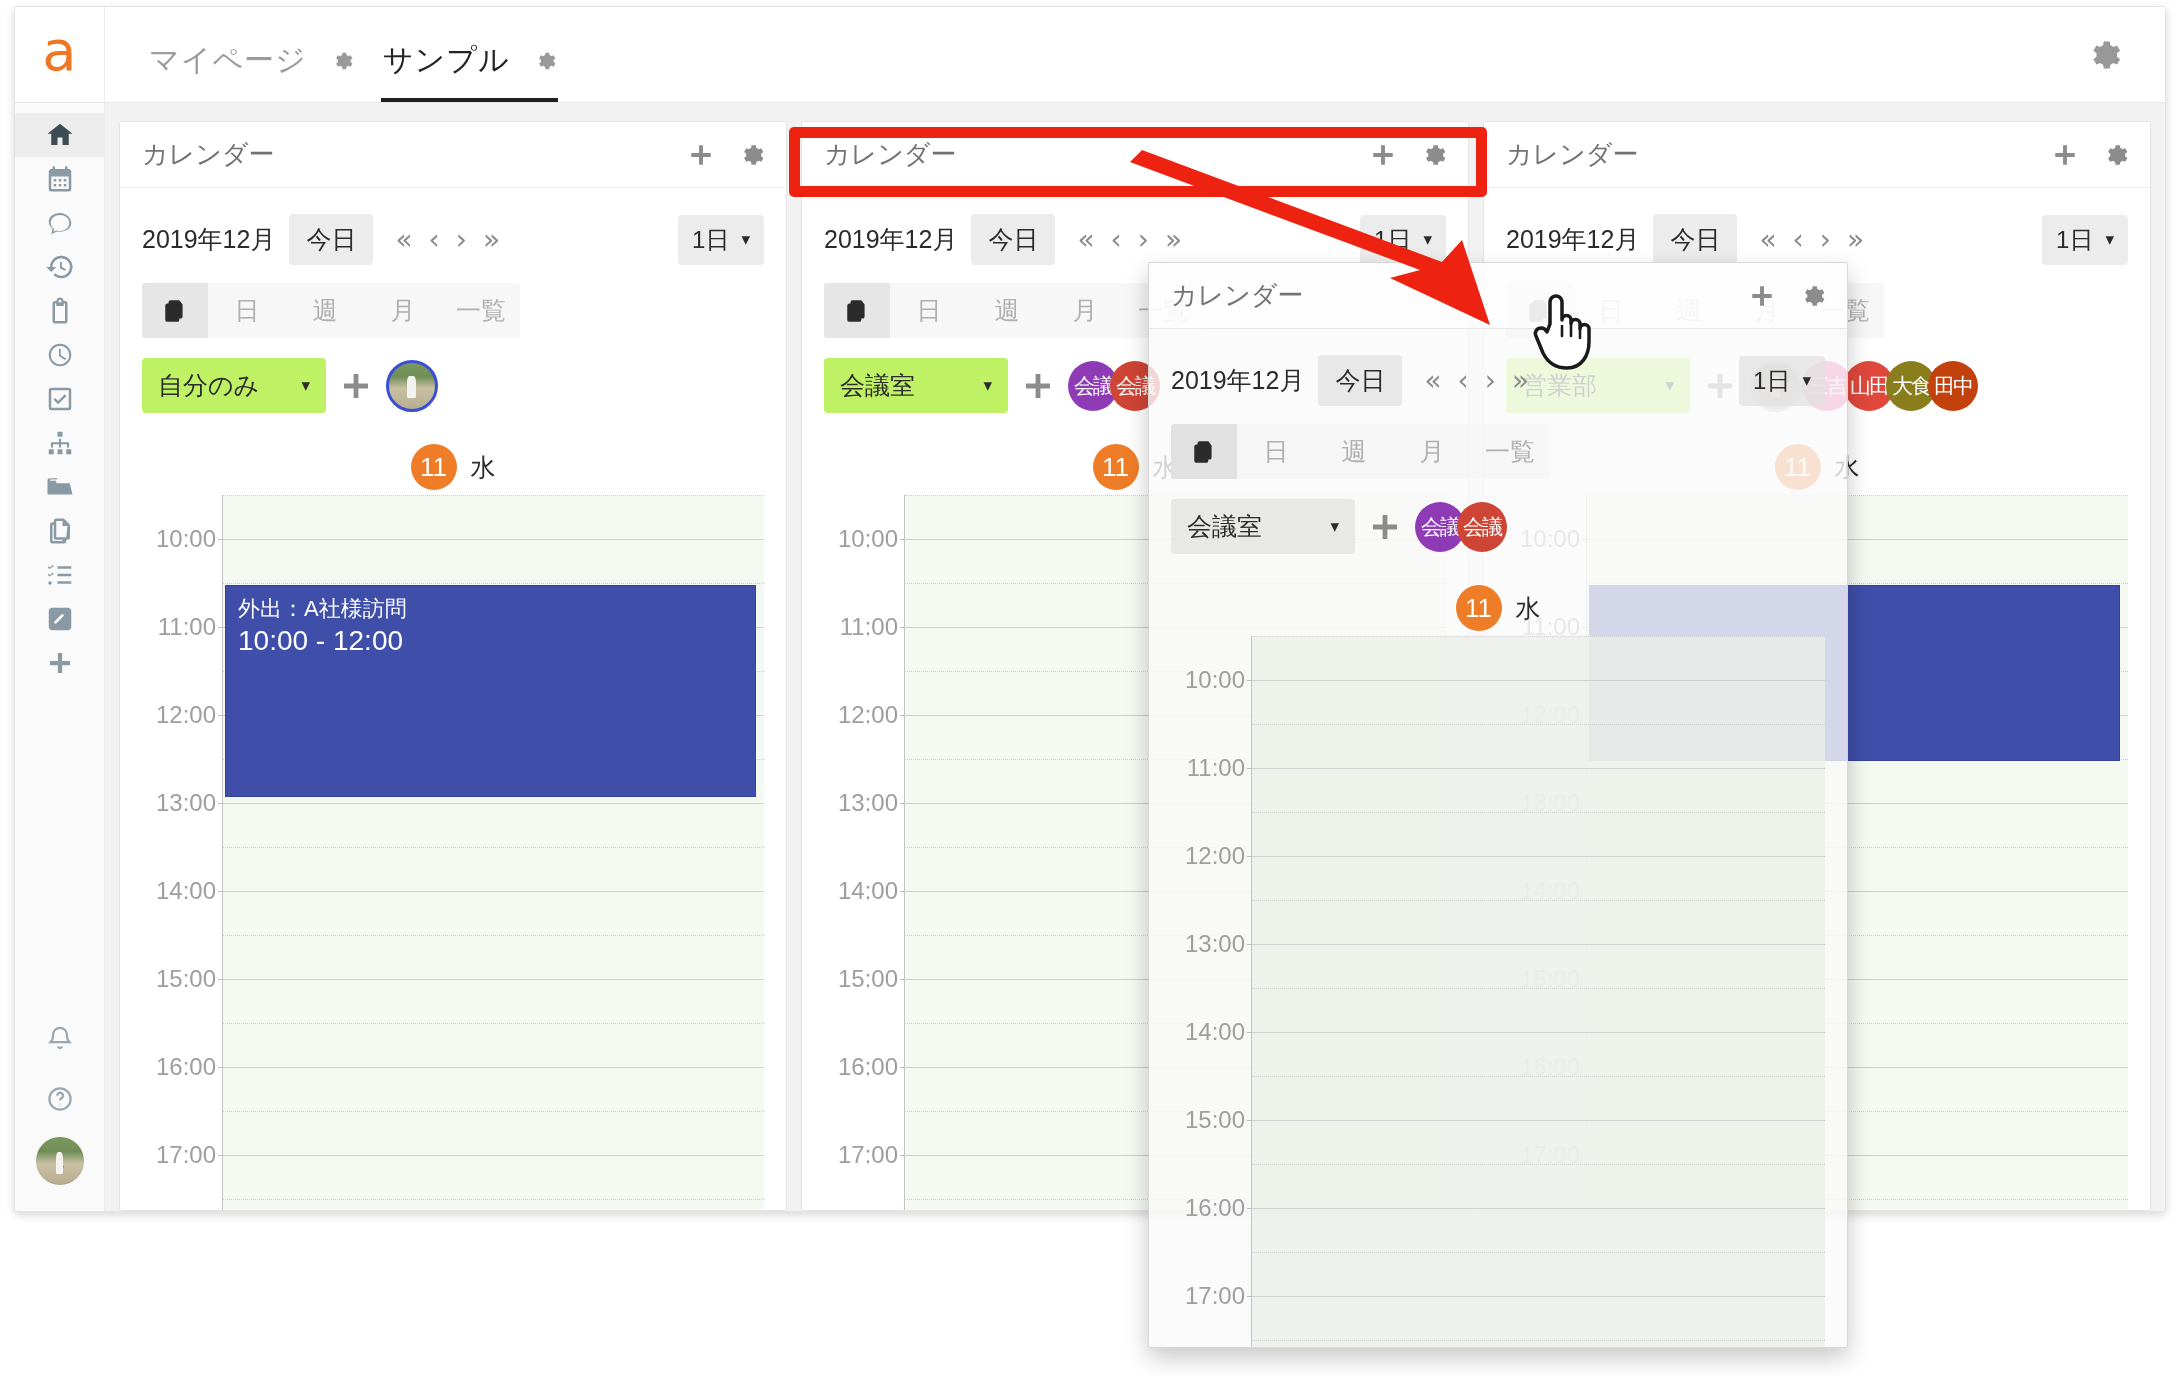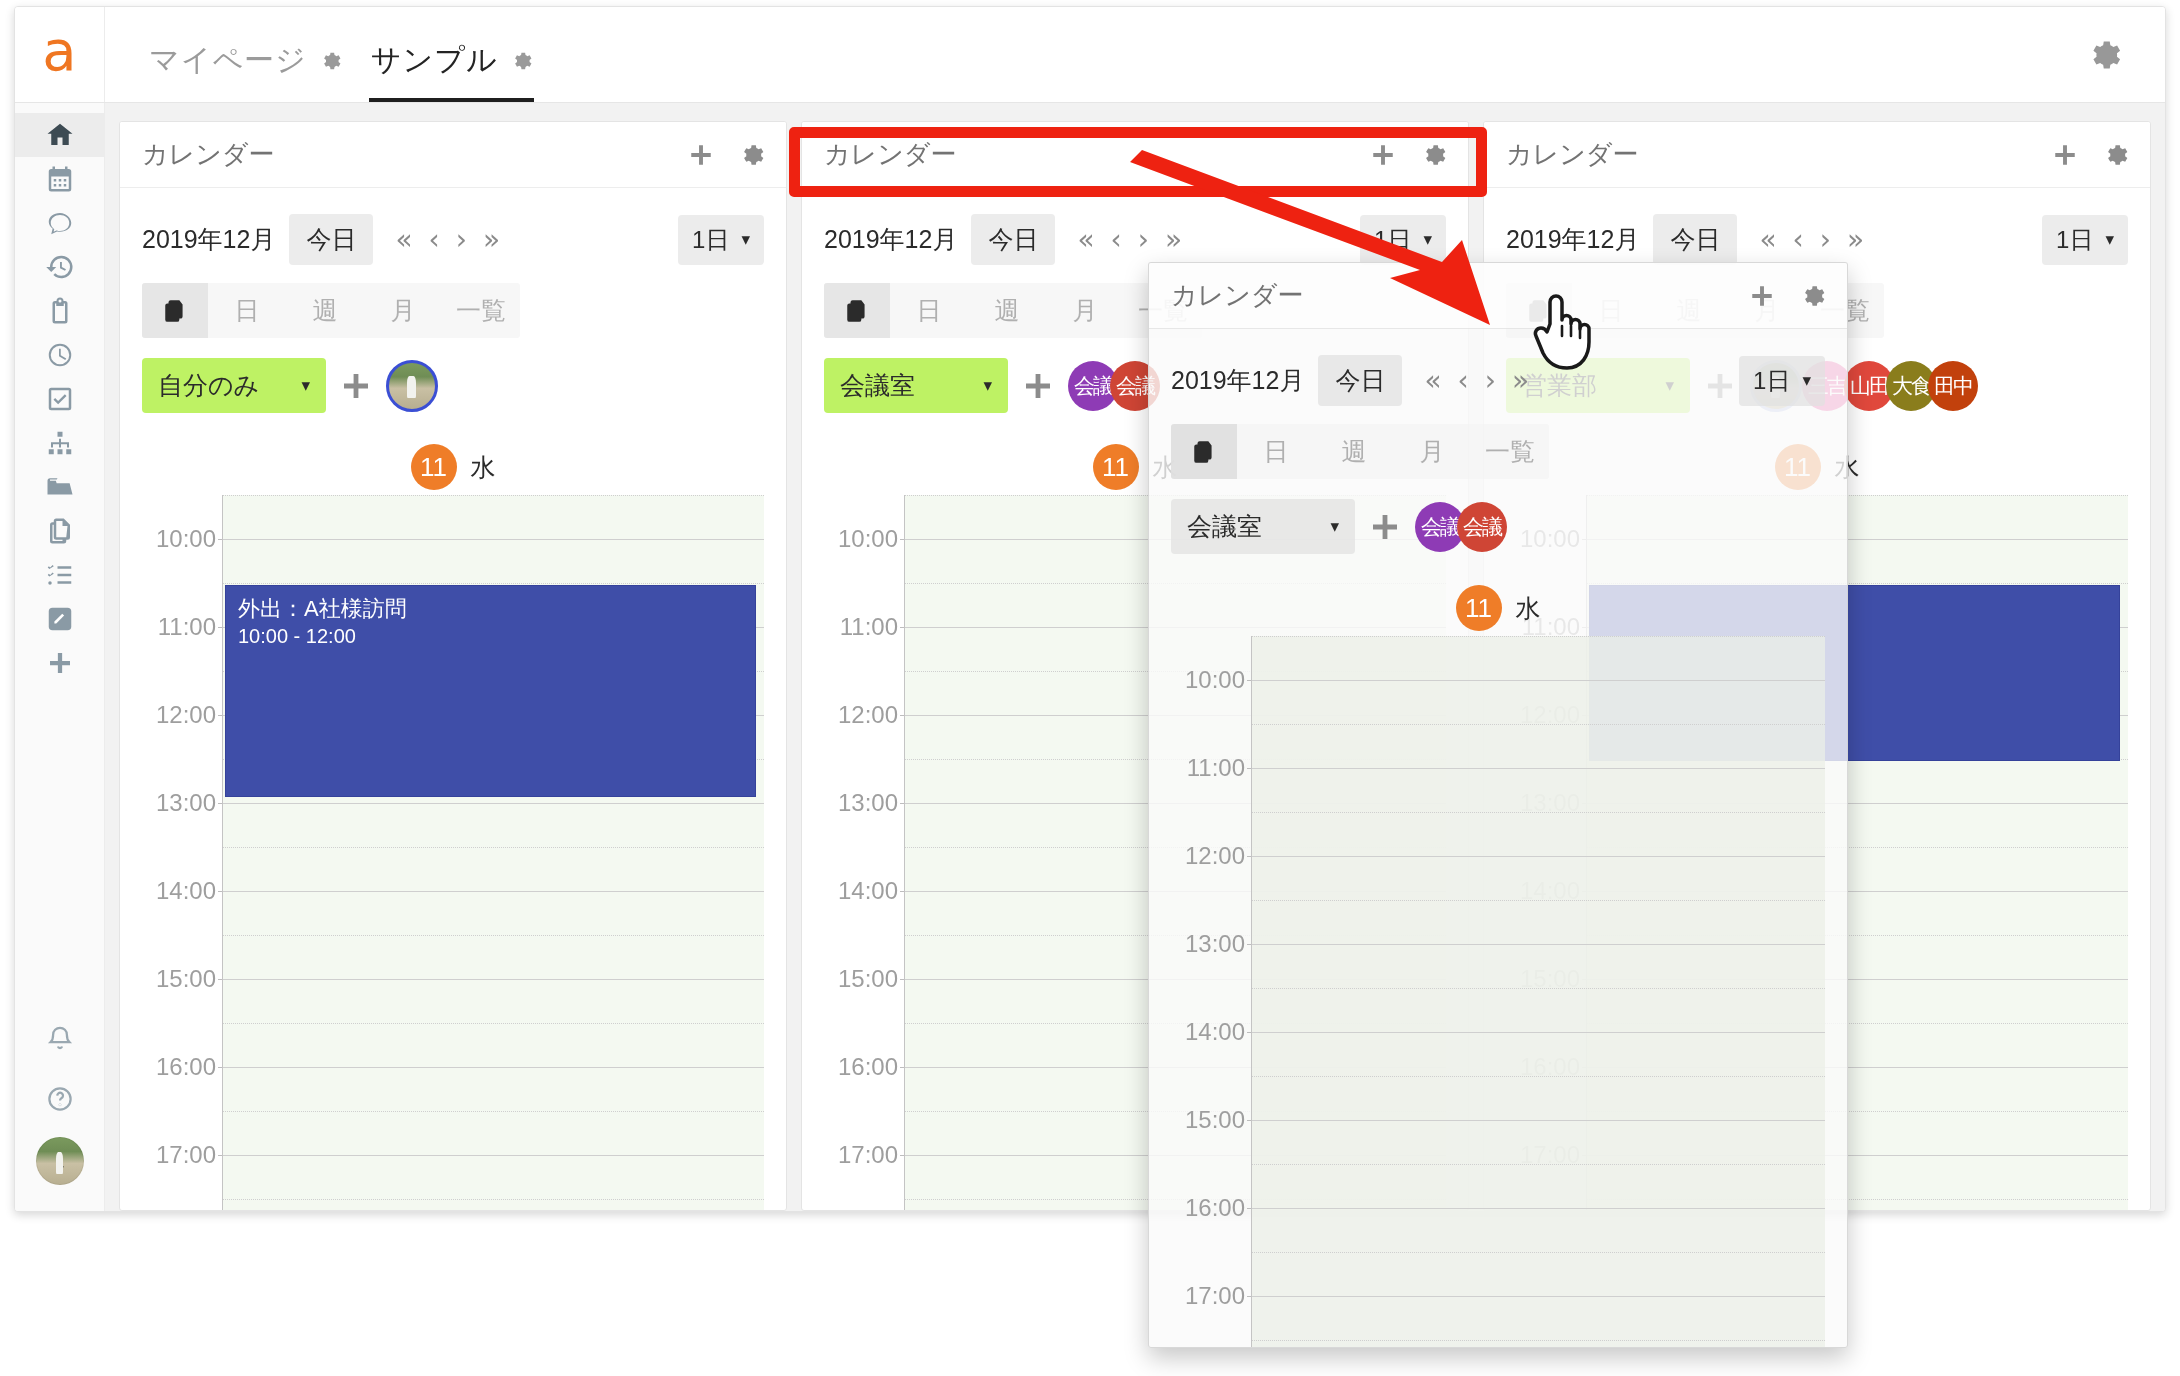--- a/index.html
+++ b/index.html
@@ -39,21 +39,21 @@
     font-size: 56px; line-height: 1;
     color: #ef7622; font-weight: 400;
     font-family: "DejaVu Sans", sans-serif;
     position: relative; top: -4px;
   }
   #tabs {
     display: flex; align-items: flex-end;
     padding-left: 38px; gap: 0;
   }
   .tab {
-    display: flex; align-items: center; gap: 12px;
+    display: flex; align-items: center; gap: 24px;
     padding: 0 24px 18px 6px;
     height: 100%;
     padding-top: 30px;
     cursor: pointer; position: relative;
   }
   .tab-label { font-size: 30px; letter-spacing: 1px; }
   .tab.inactive .tab-label { color: #9b9b9b; }
   .tab.active .tab-label { color: #242424; }
   .tab.active::after {
     content: ""; position: absolute;
@@ -242,21 +242,21 @@
   .hline { position: absolute; left: 0; right: 0; height: 1px; background: #cfcfcf; }
   .hline.half { background: none; border-top: 1px dotted #cfcfcf; height: 0; }
   .event {
     position: absolute; left: 2px; right: 8px;
     background: #3f4ea8; color: #fff;
     padding: 8px 12px 0 12px;
     font-size: 22px; line-height: 1.32;
     overflow: hidden; cursor: pointer;
     border: 1px solid #35429a;
   }
-  .event .ev-time { font-size: 20px; }
+  .event .ev-time { font-size: 28px; }
 
   
   #drag-panel {
     position: absolute;
     left: 1148px; top: 262px;
     width: 700px; height: 1086px;
     background: rgba(250,250,250,0.80);
     border: 1px solid rgba(210,210,210,0.85);
     border-radius: 3px;
     box-shadow: 0 10px 24px rgba(0,0,0,0.22);

